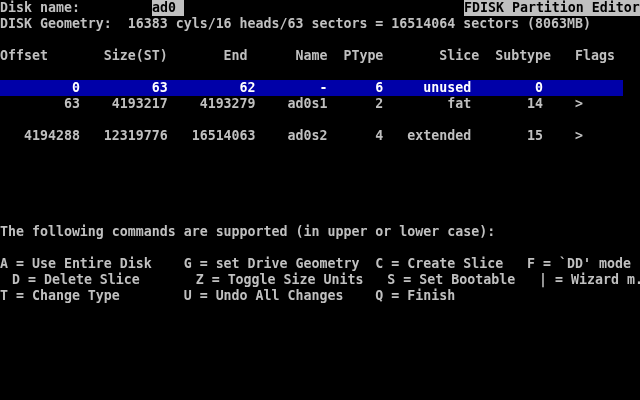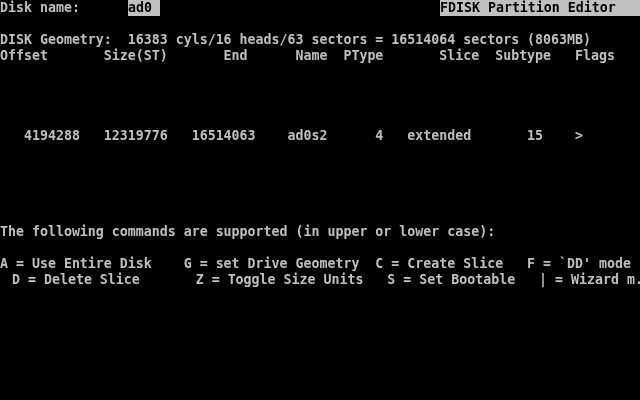--- a/index.html
+++ b/index.html
@@ -17,39 +17,43 @@
     letter-spacing: 0;
   }
   .seg {
     position: absolute;
     white-space: pre;
     height: 16px;
   }
   .inverse {
     background: var(--inverse_bg, #c0c0c0);
     color: var(--inverse_fg, #000000);
+    margin-left: 24px;
   }
   .pad1 { padding-right: 8px; }   
   .pad3 { padding-right: 24px; }  
   .selected {
     background: var(--selected_bg, #0000a8);
     color: var(--selected_fg, #ffffff);
   }
 </style>
 </head>
 <body>
 
 <div class="screen">
   <span class="seg" style="left:0px; top:0px">Disk name:</span>
   <span class="seg inverse pad1" style="left:128px; top:0px">ad0</span>
   <span class="seg inverse pad3" style="left:440px; top:0px">FDISK Partition Editor</span>
 
-  <span class="seg" style="left:0px; top:32px">DISK Geometry:  16383 cyls/16 heads/63 sectors = 16514064 sectors (8063MB)</span>
+  <span class="seg" style="left:0px; top:16px">DISK Geometry:  16383 cyls/16 heads/63 sectors = 16514064 sectors (8063MB)</span>
 
   <span class="seg" style="left:0px; top:48px">Offset       Size(ST)       End      Name  PType       Slice  Subtype   Flags</span>
 
+  <span class="seg selected" style="left:0px; top:80px">         0         63         62        -      6     unused        0          </span>
+  <span class="seg" style="left:0px; top:96px">        63    4193217    4193279    ad0s1      2        fat       14    &gt;     </span>
   <span class="seg" style="left:0px; top:128px">   4194288   12319776   16514063    ad0s2      4   extended       15    &gt;     </span>
 
   <span class="seg" style="left:0px; top:256px">A = Use Entire Disk    G = set Drive Geometry  C = Create Slice   F = `DD' mode</span>
   <span class="seg" style="left:0px; top:224px">The following commands are supported (in upper or lower case):</span>
   <span class="seg" style="left:12px; top:272px">D = Delete Slice       Z = Toggle Size Units   S = Set Bootable   | = Wizard m.</span>
+  <span class="seg" style="left:0px; top:288px">T = Change Type        U = Undo All Changes    Q = Finish</span>
 
 </div>
 
 </body></html>

